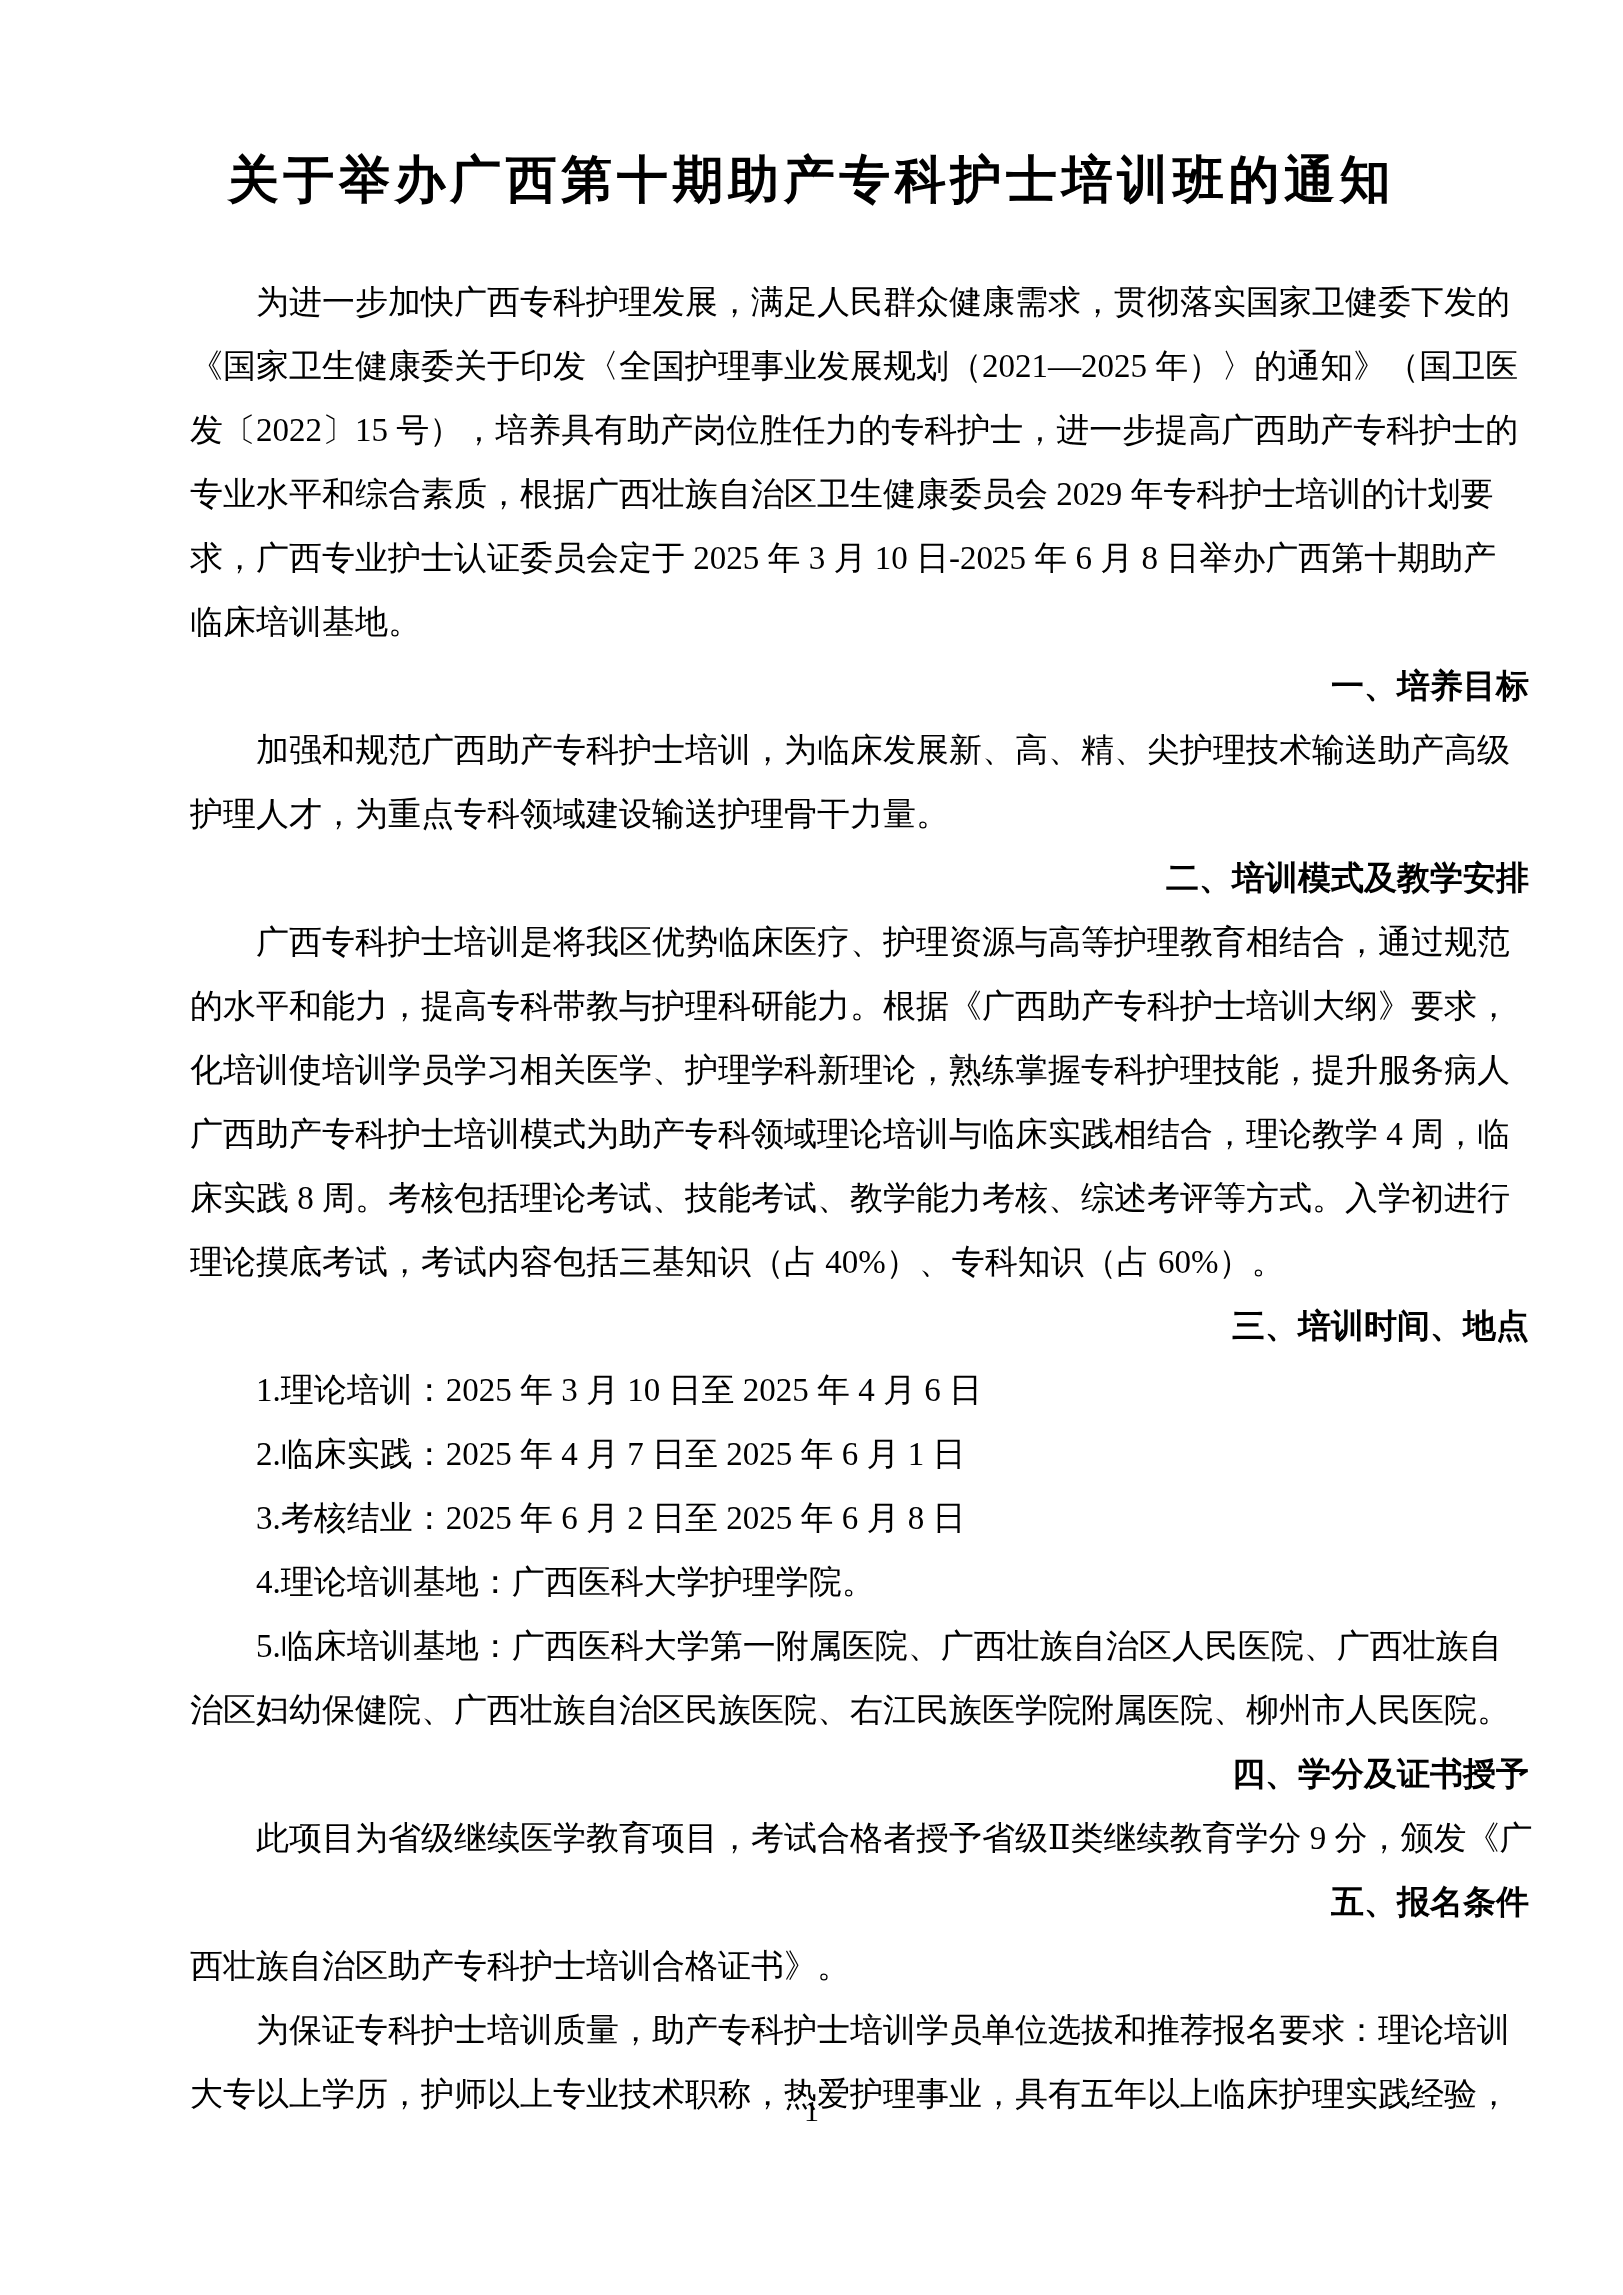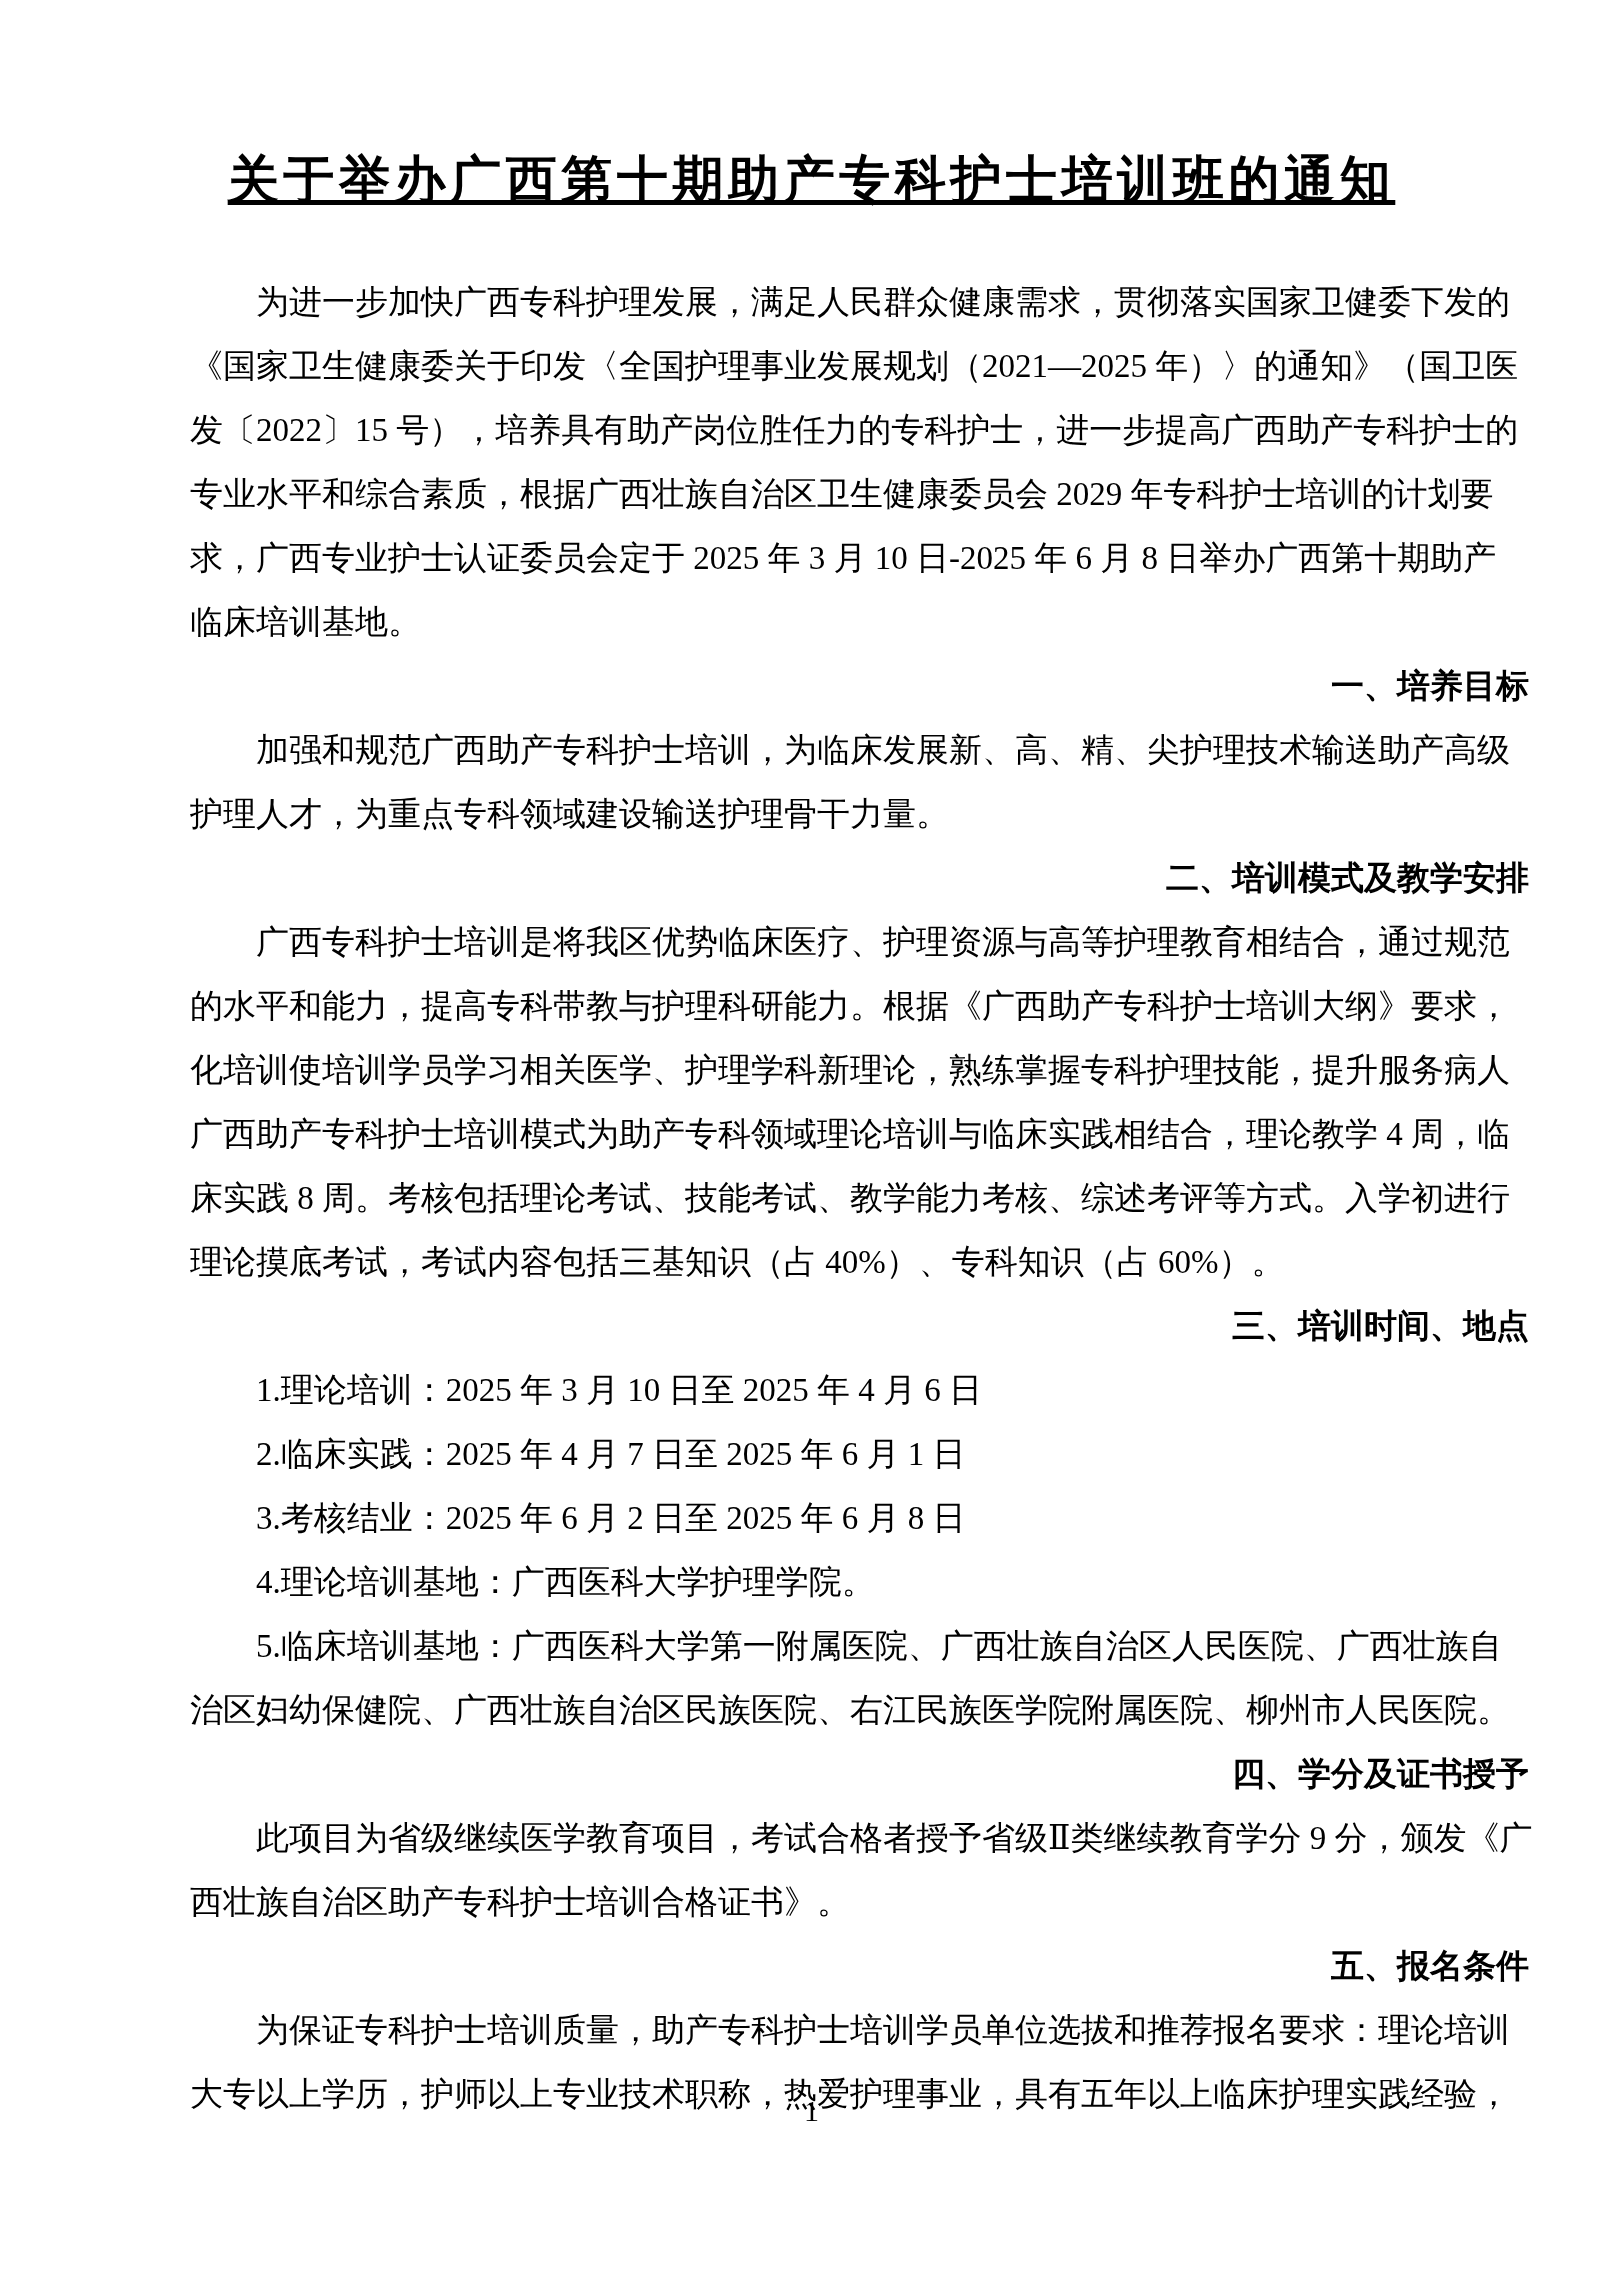--- a/index.html
+++ b/index.html
@@ -19,21 +19,20 @@
   .doc-title {
     position: absolute;
     top: 146px;
     left: 0;
     right: 0;
     text-align: center;
     font-size: 51px;
     font-weight: bold;
     letter-spacing: 4.6px;
     white-space: nowrap;
-    text-decoration: underline;
   }
   .doc-body {
     position: absolute;
     top: 270px;
     left: 146px;
     width: 1339px;
     font-size: 33px;
     margin-left: 44px;
   }
   .line {
@@ -84,21 +83,21 @@
       <div class="line">理论摸底考试，考试内容包括三基知识（占 40%）、专科知识（占 60%）。</div>
       <div class="line heading">三、培训时间、地点</div>
       <div class="line indent">1.理论培训：2025 年 3 月 10 日至 2025 年 4 月 6 日</div>
       <div class="line indent">2.临床实践：2025 年 4 月 7 日至 2025 年 6 月 1 日</div>
       <div class="line indent">3.考核结业：2025 年 6 月 2 日至 2025 年 6 月 8 日</div>
       <div class="line indent">4.理论培训基地：广西医科大学护理学院。</div>
       <div class="line indent">5.临床培训基地：广西医科大学第一附属医院、广西壮族自治区人民医院、广西壮族自</div>
       <div class="line">治区妇幼保健院、广西壮族自治区民族医院、右江民族医学院附属医院、柳州市人民医院。</div>
       <div class="line heading">四、学分及证书授予</div>
       <div class="line indent">此项目为省级继续医学教育项目，考试合格者授予省级Ⅱ类继续教育学分 9 分，颁发《广</div>
+      <div class="line heading">五、报名条件</div>
       <div class="line">西壮族自治区助产专科护士培训合格证书》。</div>
-      <div class="line heading">五、报名条件</div>
       <div class="line indent">为保证专科护士培训质量，助产专科护士培训学员单位选拔和推荐报名要求：理论培训</div>
       <div class="line">大专以上学历，护师以上专业技术职称，热爱护理事业，具有五年以上临床护理实践经验，</div>
     </div>
 
   <div class="page-footer">1</div>
 </div>
 
 
 </body></html>

